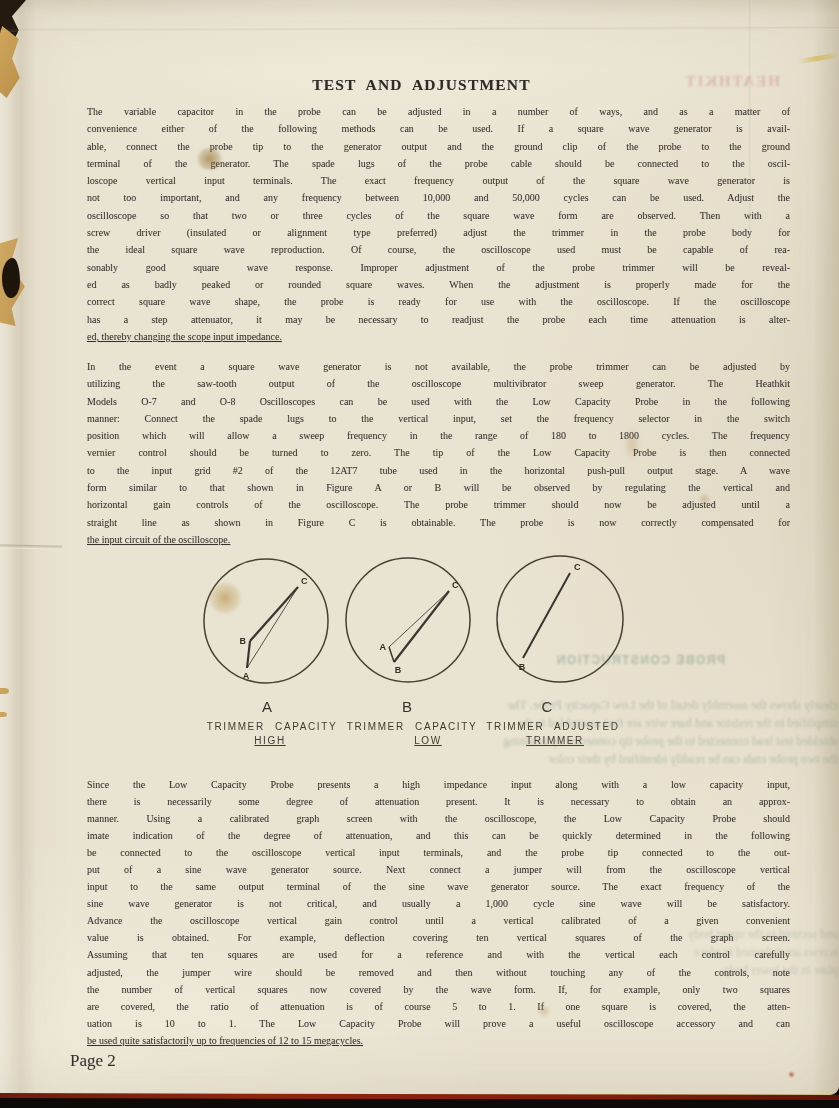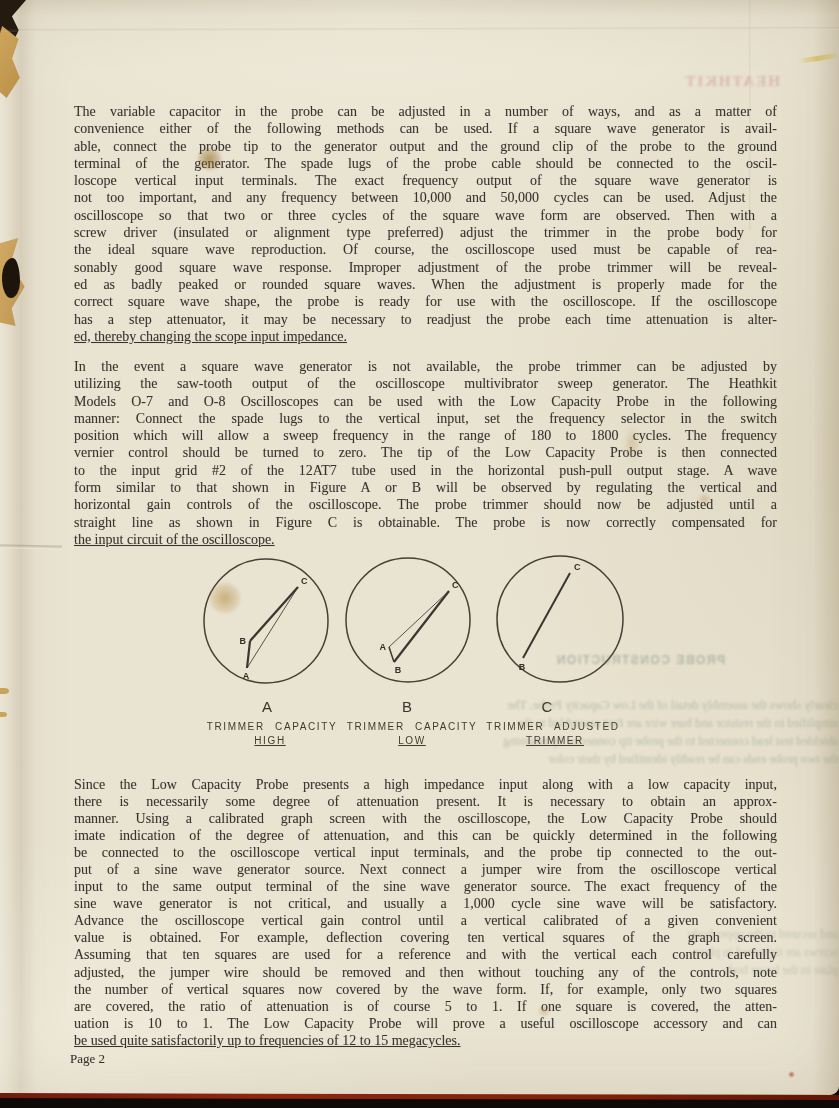--- a/index.html
+++ b/index.html
@@ -31,31 +31,31 @@
     transform:rotate(.12deg);
   }
   
   .doc-title{
     position:absolute;left:70px;width:703px;top:76px;
     text-align:center;font-size:15.5px;font-weight:bold;color:#2e2a24;
     letter-spacing:1.2px;word-spacing:5px;
     text-shadow:.5px .4px 0 rgba(186,62,110,.14),-.5px -.3px 0 rgba(0,140,140,.14);
   }
   .para{
-    position:absolute;left:74px;width:703px;
-    font-size:14px;color:#37322b;
+    position:absolute;left:87px;width:703px;
+    font-size:10px;color:#37322b;
     text-shadow:.5px .4px 0 rgba(186,62,110,.12),-.5px -.3px 0 rgba(0,140,140,.12);
   }
   .para .pline{text-align:justify;text-align-last:justify;}
   .para .pline.last{text-align-last:left;text-decoration:underline;}
   .p1{top:103px;line-height:17.3px;}
   .p2{top:358px;line-height:17.3px;}
   .p3{top:776px;line-height:17.05px;}
   .page-num{
-    position:absolute;left:70px;top:1051px;font-size:13px;color:#37322b;
+    position:absolute;left:70px;top:1051px;font-size:17px;color:#37322b;
     text-shadow:.5px .4px 0 rgba(186,62,110,.12),-.5px -.3px 0 rgba(0,140,140,.12);
   }
   
   .figure-area{position:absolute;left:0;top:545px;width:839px;height:220px;}
   .figure-area svg{position:absolute;overflow:visible;}
   .svg-a{left:202px;top:9px;}
   .svg-b{left:346px;top:9px;}
   .svg-c{left:496px;top:7px;}
   .fig-letter{
     position:absolute;top:153px;transform:translateX(-50%);
@@ -119,20 +119,21 @@
     color:rgba(95,125,110,.34);}
   .bleed-mid .pline,.bleed-bottom .pline{text-align:left;white-space:nowrap;overflow:hidden;}
   .bleed-bottom{left:560px;top:925px;width:278px;font-size:12.5px;line-height:18px;
     color:rgba(95,125,110,.26);}
 </style>
 </head>
 <body>
 
 <div class="paper">
 
+  <div class="doc-title">TEST AND ADJUSTMENT</div>
 
   <div class="para p1">
       <div class="pline">The variable capacitor in the probe can be adjusted in a number of ways, and as a matter of</div>
       <div class="pline">convenience either of the following methods can be used.  If a square wave generator is avail-</div>
       <div class="pline">able, connect the probe tip to the generator output and the ground clip of the probe to the ground</div>
       <div class="pline">terminal of the generator.  The spade lugs of the probe cable should be connected to the oscil-</div>
       <div class="pline">loscope vertical input terminals.  The exact frequency output of the square wave generator is</div>
       <div class="pline">not too important, and any frequency between 10,000 and 50,000 cycles can be used.  Adjust the</div>
       <div class="pline">oscilloscope so that two or three cycles of the square wave form are observed.  Then with a</div>
       <div class="pline">screw driver (insulated or alignment type preferred) adjust the trimmer in the probe body for</div>
@@ -186,32 +187,32 @@
       <text x="26" y="118" text-anchor="middle">B</text>
     </svg>
 
     <div class="fig-letter" style="left:267px">A</div>
     <div class="fig-letter" style="left:407px">B</div>
     <div class="fig-letter" style="left:547px">C</div>
 
     <div class="fig-cap cap1" style="left:272px">TRIMMER CAPACITY</div>
     <div class="fig-cap cap2" style="left:270px">HIGH</div>
     <div class="fig-cap cap1" style="left:412px">TRIMMER CAPACITY</div>
-    <div class="fig-cap cap2" style="left:412px">LOW</div>
+    <div class="fig-cap cap2" style="left:428px">LOW</div>
     <div class="fig-cap cap1" style="left:553px">TRIMMER ADJUSTED</div>
     <div class="fig-cap cap2" style="left:555px">TRIMMER</div>
   </div>
 
   <div class="para p3">
       <div class="pline">Since the Low Capacity Probe presents a high impedance input along with a low capacity input,</div>
       <div class="pline">there is necessarily some degree of attenuation present.  It is necessary to obtain an approx-</div>
       <div class="pline">manner.  Using a calibrated graph screen with the oscilloscope, the Low Capacity Probe should</div>
       <div class="pline">imate indication of the degree of attenuation, and this can be quickly determined in the following</div>
       <div class="pline">be connected to the oscilloscope vertical input terminals, and the probe tip connected to the out-</div>
-      <div class="pline">put of a sine wave generator source.  Next connect a jumper wire from the oscilloscope vertical</div>
+      <div class="pline">put of a sine wave generator source.  Next connect a jumper will from the oscilloscope vertical</div>
       <div class="pline">input to the same output terminal of the sine wave generator source.  The exact frequency of the</div>
       <div class="pline">sine wave generator is not critical, and usually a 1,000 cycle sine wave will be satisfactory.</div>
       <div class="pline">Advance the oscilloscope vertical gain control until a vertical calibrated of a given convenient</div>
       <div class="pline">value is obtained.  For example, deflection covering ten vertical squares of the graph screen.</div>
       <div class="pline">Assuming that ten squares are used for a reference and with the vertical each control carefully</div>
       <div class="pline">adjusted, the jumper wire should be removed and then without touching any of the controls, note</div>
       <div class="pline">the number of vertical squares now covered by the wave form.  If, for example, only two squares</div>
       <div class="pline">are covered, the ratio of attenuation is of course 5 to 1.  If one square is covered, the atten-</div>
       <div class="pline">uation is 10 to 1.  The Low Capacity Probe will prove a useful oscilloscope accessory and can</div>
       <div class="pline last">be used quite satisfactorily up to frequencies of 12 to 15 megacycles.</div>

